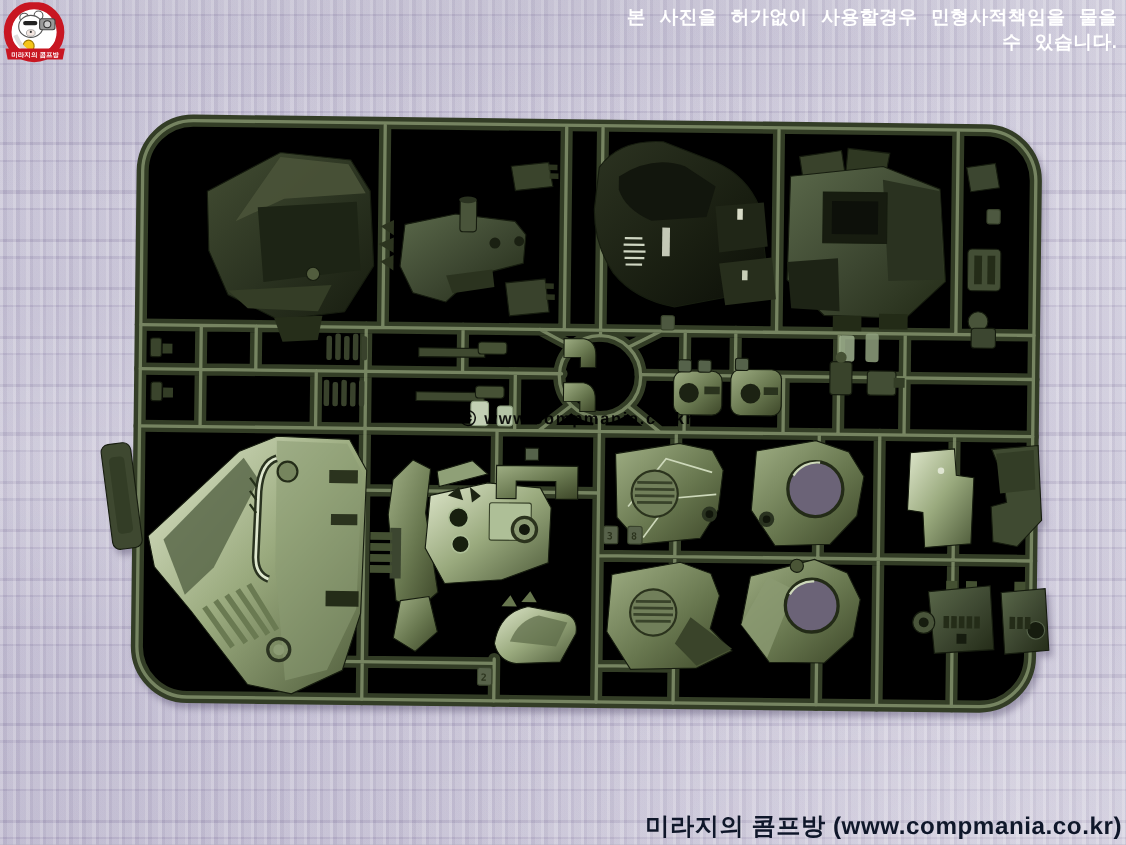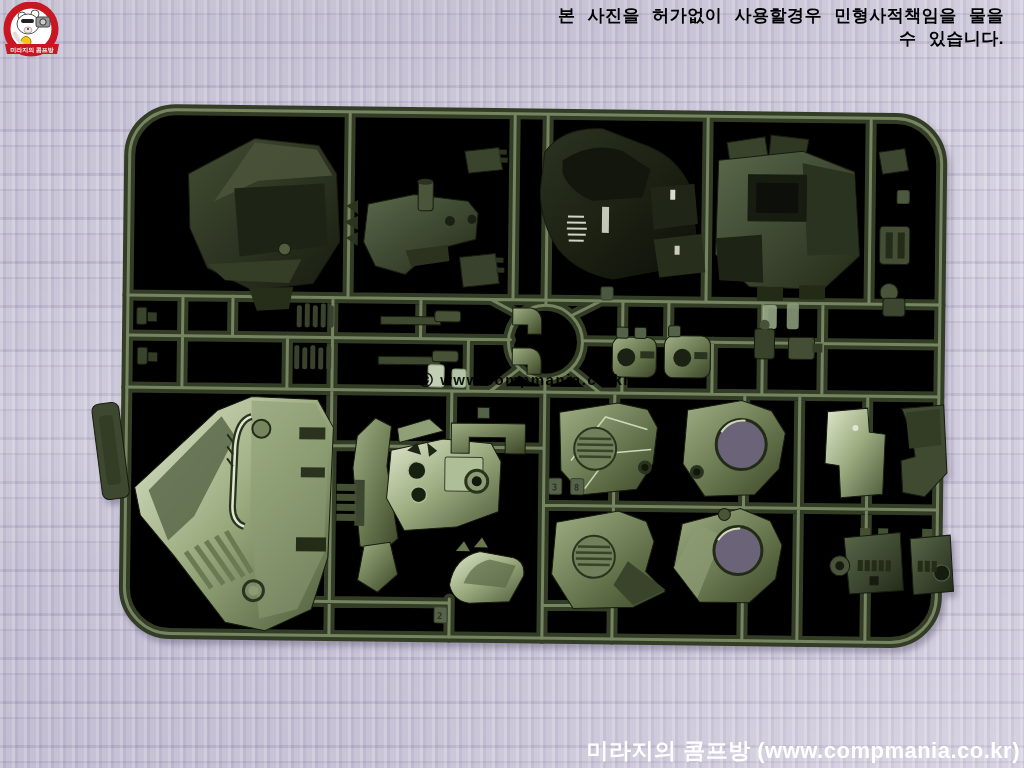--- a/index.html
+++ b/index.html
@@ -23,25 +23,25 @@
       radial-gradient(90% 45% at 88% 100%, rgba(255,255,255,.20), transparent 60%),
       radial-gradient(60% 30% at 8% 55%, rgba(255,255,255,.14), transparent 70%),
       linear-gradient(100deg, rgba(118,108,148,.08), rgba(255,255,255,.10));}
   
   .sprue{position:absolute;left:0;top:0;filter:drop-shadow(3px 5px 3px rgba(58,48,82,.35));}
   .rbase{stroke:#333d26;stroke-width:11;fill:none;stroke-linecap:round;}
   .rhi{stroke:#93a37b;stroke-width:3;fill:none;stroke-linecap:round;opacity:.7;}
   .pt{stroke:#161c0f;stroke-width:1;}
   .tagtxt{font:bold 9px "DejaVu Sans Mono",monospace;fill:#2c341e;}
   
-  .warning{position:absolute;top:4px;right:20px;width:460px;text-align:right;
+  .warning{position:absolute;top:4px;right:8px;width:460px;text-align:right;
     font-weight:bold;font-size:17px;letter-spacing:.5px;word-spacing:7px;
-    color:#000000;}
+    color:#ffffff;}
   .footer{position:absolute;bottom:2px;right:4px;font-weight:bold;font-size:22px;
-    letter-spacing:.5px;color:#ffffff;}
+    letter-spacing:.5px;color:#0f172a;}
   .watermark{position:absolute;left:418px;top:371px;font-weight:bold;font-size:15px;
     letter-spacing:1.5px;color:#000000;opacity:.9;}
   .logo{position:absolute;left:2px;top:2px;width:60px;height:58px;}
   .logo .banner-txt{font:bold 6px "Liberation Sans",sans-serif;fill:#ffffff;}
 </style>
 </head>
 <body>
 
 <div class="stage">
   <div class="fabric"></div>

